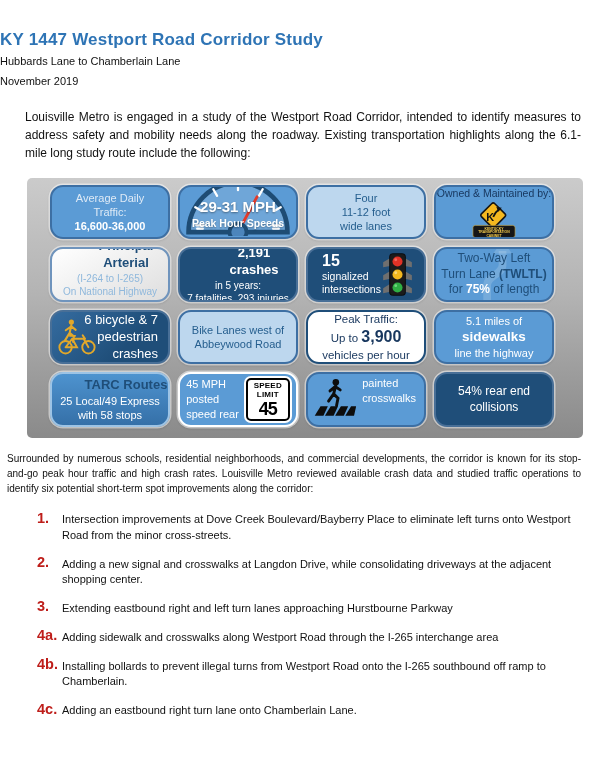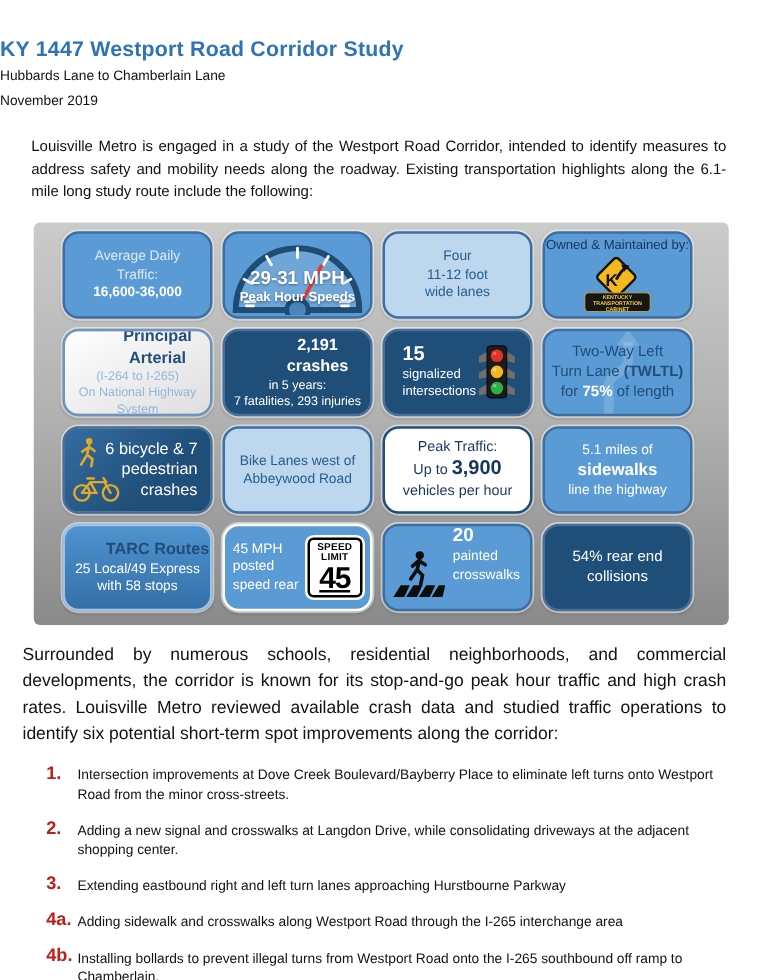--- a/index.html
+++ b/index.html
@@ -7,24 +7,24 @@
   .page {
     width:606px; height:784px; background:#fff; overflow:hidden;
     font-family:"Liberation Sans", sans-serif; color:#1a1a1a; position:relative;
   }
   
   .header { padding-top:30px; text-align:left; }
   .doc-title { color:#2E74B5; font-size:17px; font-weight:bold; letter-spacing:.2px; }
   .doc-sub { font-size:11px; color:#111; line-height:1.45; margin-top:4px; }
   
   .intro { margin:18px 25px 16px 25px; font-size:12px; line-height:1.5; text-align:justify; color:#111; }
-  .body2 { margin:13px 25px 0 18px; font-size:14px; line-height:1.5; text-align:justify; color:#111; }
+  .body2 { margin:13px 25px 0 7px; font-size:10px; line-height:1.5; text-align:justify; color:#111; }
   
   .panel {
-    margin:0 23px 0 27px; height:322px; border-radius:5px;
+    margin:0 23px 0 27px; height:260px; border-radius:5px;
     background:linear-gradient(180deg,#cbcbcb 0%,#b3b3b3 45%,#8a8a8a 100%);
     padding:7px 29px 11px 23px;
     display:grid; grid-template-columns:repeat(4,1fr); grid-template-rows:repeat(4,1fr);
     gap:8px;
   }
   .tile {
     border-radius:13px; position:relative; overflow:hidden;
     display:flex; flex-direction:column; align-items:center; justify-content:center;
     text-align:center; font-size:11px; line-height:1.3;
     box-shadow:0 0 0 1.5px rgba(255,255,255,.55), 0 1px 3px rgba(0,0,0,.3);
@@ -67,21 +67,21 @@
   .peak-val { font-size:16px; font-weight:bold; }
   .peak-line { font-size:11.5px; }
   
   .side-val { font-size:13.5px; font-weight:bold; }
   
   .speedlimit { flex-direction:row; gap:7px; padding:4px 6px; }
   .sl-text { text-align:left; font-size:11px; line-height:1.35; }
   .sl-sign { width:44px; background:#fff; border:2px solid #000; border-radius:5px;
              padding:2px 0 1px 0; color:#000; box-shadow:0 0 0 2px #fff; }
   .sl-word { font-size:8px; font-weight:bold; line-height:1.1; letter-spacing:.2px; }
-  .sl-num { font-size:24px; font-weight:bold; line-height:1; letter-spacing:-1px;text-decoration:underline; }
+  .sl-num { font-size:18px; font-weight:bold; line-height:1; letter-spacing:-1px; }
   
   .crosswalk { flex-direction:row; gap:6px; padding:4px 8px 2px 6px; align-items:flex-end; }
   .cw-text { text-align:left; padding-bottom:18px; }
   .cw-val { font-size:15px; font-weight:bold; }
   
   .list { margin:15px 25px 0 37px; }
   .item { display:flex; margin-bottom:12px; }
   .num { color:#BE1E1A; font-weight:bold; font-size:14.5px; width:25px; flex:none; line-height:1.1; }
   .itext { font-size:11px; line-height:1.4; padding-top:1.5px; color:#111; }
 </style>

